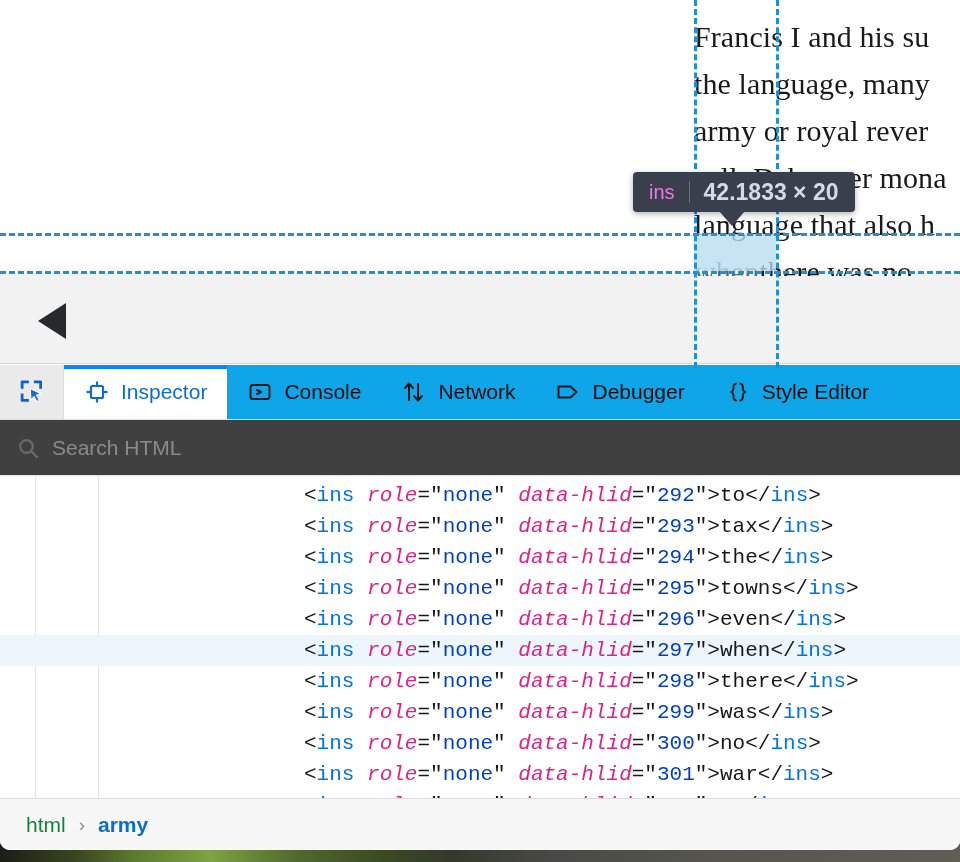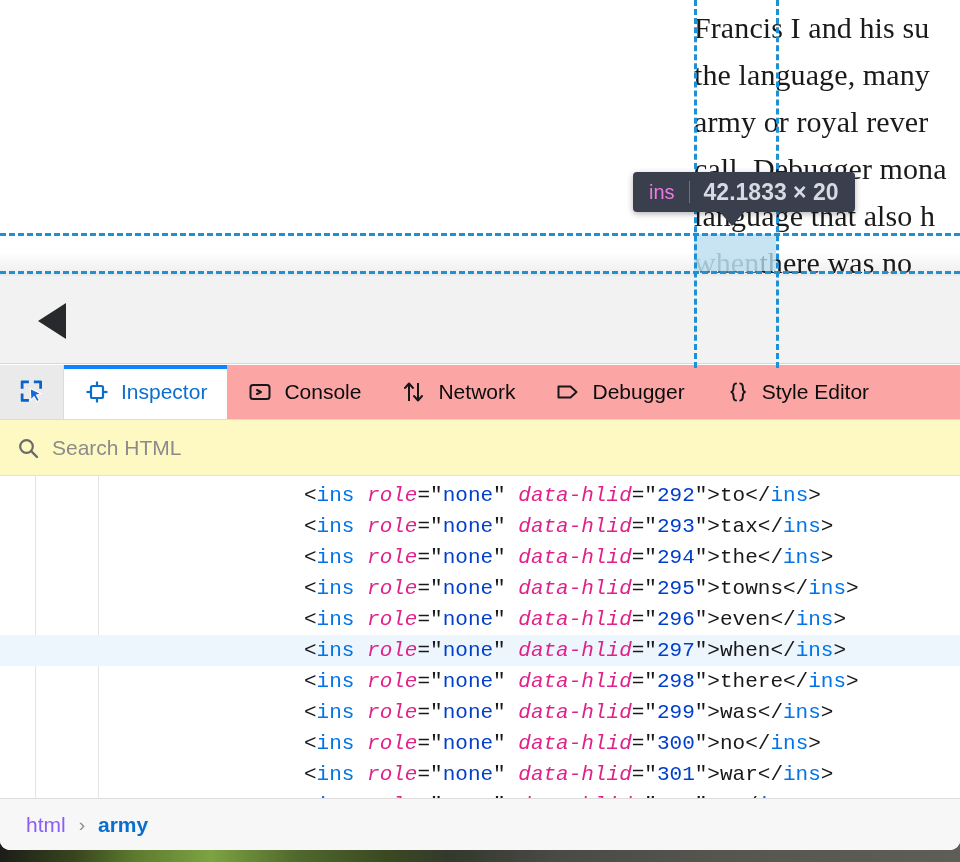--- a/index.html
+++ b/index.html
@@ -30,21 +30,21 @@
     position: absolute; left: 0; top: 0; width: 960px; height: 850px;
     background: #ffffff;
     border-bottom-left-radius: 10px;
     border-bottom-right-radius: 10px;
     overflow: hidden;
     z-index: 1;
   }
 
   
   .page-content {
-    position: absolute; left: 0; top: 4px; width: 960px; height: 276px;
+    position: absolute; left: 0; top: 13px; width: 960px; height: 276px;
     background: #ffffff;
     overflow: hidden;
   }
   .article {
     position: absolute;
     left: 694px;
     top: 0;
     width: 300px;
     font-family: "Liberation Serif", "DejaVu Serif", serif;
     font-size: 30px;
@@ -152,21 +152,21 @@
     position: absolute; left: 0; top: 365px; width: 960px; height: 485px;
     background: #ffffff;
     z-index: 5;
     display: flex; flex-direction: column;
   }
 
   
   .dt-toolbar {
     position: relative;
     height: 55px;
-    background: #fca5a5;
+    background: #0ea5e9;
     border-bottom: 1px solid #dcdcdc;
     display: flex; align-items: stretch;
     flex: 0 0 55px;
   }
   .picker-btn {
     width: 64px;
     display: flex; align-items: center; justify-content: center;
     background: #eaeaea;
     border-right: 1px solid #dcdcdc;
     cursor: pointer;
@@ -195,21 +195,21 @@
     width: 26px; height: 26px;
   }
 
   
   .dt-search {
     height: 56px;
     border-bottom: 1px solid #e2e2e2;
     display: flex; align-items: center;
     padding-left: 16px;
     gap: 12px;
-    background: #fef9c3;
+    background: #404040;
     flex: 0 0 56px;
   }
   .dt-search .placeholder {
     font-size: 21px;
     color: #8b8b8b;
   }
 
   
   .markup {
     position: relative;
@@ -249,21 +249,21 @@
     border-top: 1px solid #dcdcdc;
     background: #f7f7f7;
     display: flex; align-items: center;
     padding-left: 18px;
     gap: 2px;
     flex: 0 0 52px;
   }
   .crumb {
     font-size: 21px;
     padding: 2px 8px;
-    color: #8b5cf6;
+    color: #15803d;
     cursor: pointer;
   }
   .crumb.active { color: #0a6ecf; font-weight: bold; }
   .crumb-sep {
     color: #8b8b90;
     font-size: 19px;
     padding: 0 3px;
   }
 </style>
 </head>

